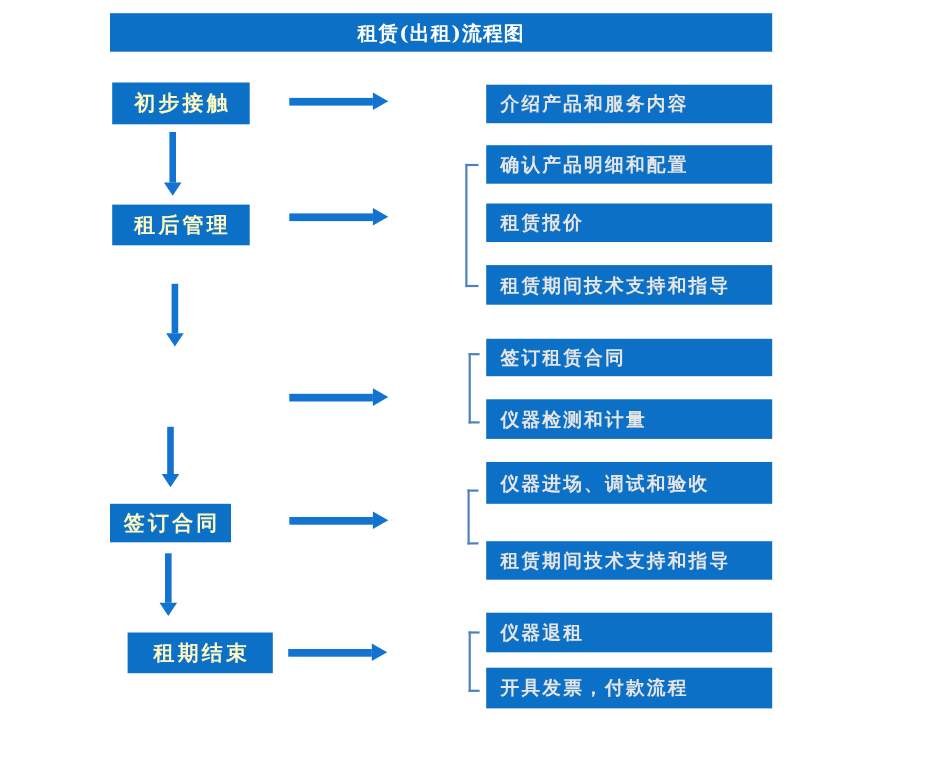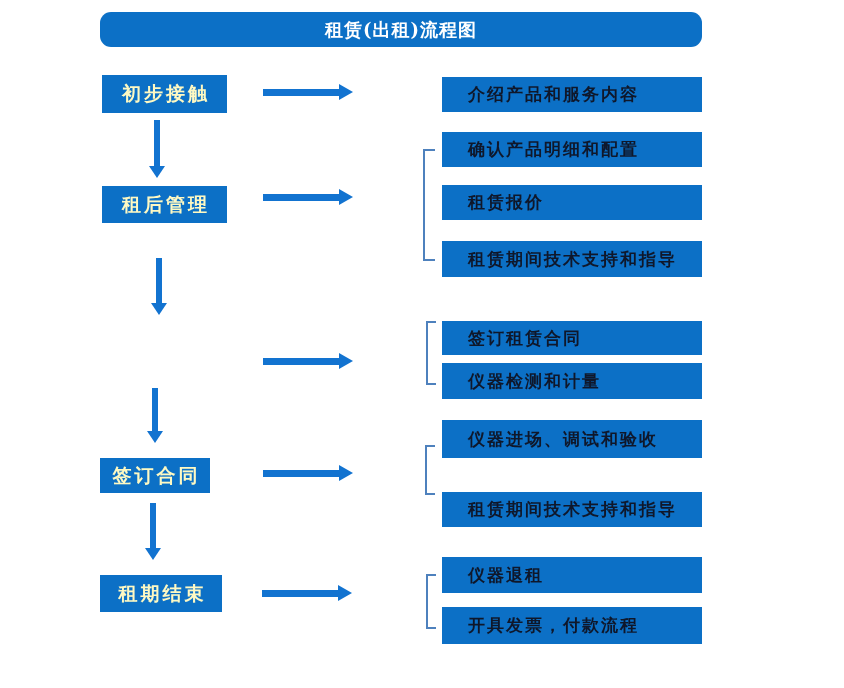--- a/index.html
+++ b/index.html
@@ -15,42 +15,42 @@
   }
   
   .title-bar {
     position: absolute;
     left: 100px; top: 12px;
     width: 602px; height: 35px;
     background: var(--box-blue, #0C70C6);
     color: #ffffff;
     font-size: 18px;
     letter-spacing: 1px;
-    display: flex; align-items: center; justify-content: center; border-radius: 11px;
+    display: flex; align-items: center; justify-content: center;
   }
   
   .step {
     position: absolute;
     background: var(--box-blue, #0C70C6);
     color: #fef9c3;
     font-size: 19px;
     letter-spacing: 3px;
     padding-left: 3px;
     box-sizing: border-box;
     display: flex; align-items: center; justify-content: center;
   }
   
   .detail {
     position: absolute;
     left: 442px; width: 260px;
     background: var(--box-blue, #0C70C6);
-    color: #0f172a;
+    color: #e5e5e5;
     font-size: 17px;
     letter-spacing: 2px;
-    padding-left: 26px;
+    padding-left: 13px;
     box-sizing: border-box;
     display: flex; align-items: center;
     white-space: nowrap;
   }
   
   .harrow {
     position: absolute;
     display: flex; align-items: center;
     height: 16px;
   }
@@ -86,21 +86,21 @@
 </head>
 <body>
 
 <div class="canvas">
 
   <div class="title-bar">租赁(出租)流程图</div>
 
   <div class="step" style="left:102px;top:75px;width:125px;height:38px">初步接触</div>
   <div class="step" style="left:102px;top:186px;width:125px;height:37px">租后管理</div>
   <div class="step" style="left:100px;top:458px;width:110px;height:35px">签订合同</div>
-  <div class="step" style="left:100px;top:575px;width:122px;height:37px">租期结束</div>
+  <div class="step" style="left:116px;top:575px;width:132px;height:37px">租期结束</div>
 
   <div class="varrow" style="left:148px;top:120px">
     <div class="v-shaft" style="height:46px"></div>
     <div class="v-head"></div>
   </div>
   <div class="varrow" style="left:150px;top:258px">
     <div class="v-shaft" style="height:45px"></div>
     <div class="v-head"></div>
   </div>
   <div class="varrow" style="left:146px;top:388px">
@@ -135,20 +135,20 @@
 
   <div class="bracket" style="left:423px;top:149px;width:12px;height:112px"></div>
   <div class="bracket" style="left:426px;top:321px;width:10px;height:64px"></div>
   <div class="bracket" style="left:425px;top:445px;width:10px;height:50px"></div>
   <div class="bracket" style="left:426px;top:574px;width:10px;height:55px"></div>
 
   <div class="detail" style="top:77px;height:35px">介绍产品和服务内容</div>
   <div class="detail" style="top:132px;height:35px">确认产品明细和配置</div>
   <div class="detail" style="top:185px;height:35px">租赁报价</div>
   <div class="detail" style="top:241px;height:36px">租赁期间技术支持和指导</div>
-  <div class="detail" style="top:321px;height:34px">签订租赁合同</div>
+  <div class="detail" style="top:308px;height:34px">签订租赁合同</div>
   <div class="detail" style="top:363px;height:36px">仪器检测和计量</div>
   <div class="detail" style="top:420px;height:38px">仪器进场、调试和验收</div>
   <div class="detail" style="top:492px;height:35px">租赁期间技术支持和指导</div>
   <div class="detail" style="top:557px;height:36px">仪器退租</div>
   <div class="detail" style="top:607px;height:37px">开具发票，付款流程</div>
 
 </div>
 
 </body></html>

